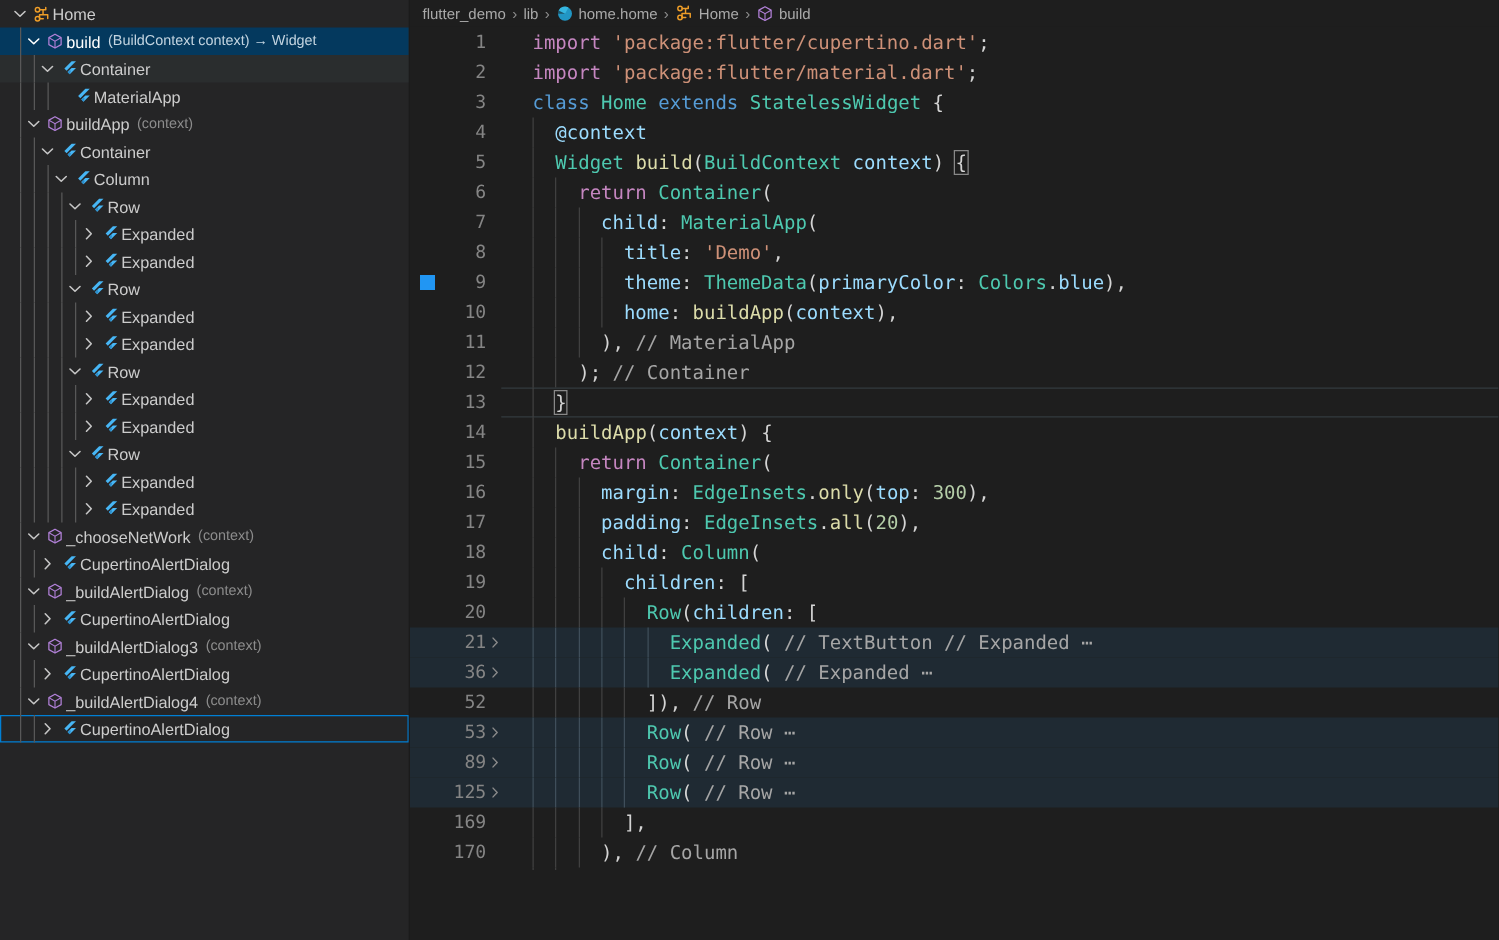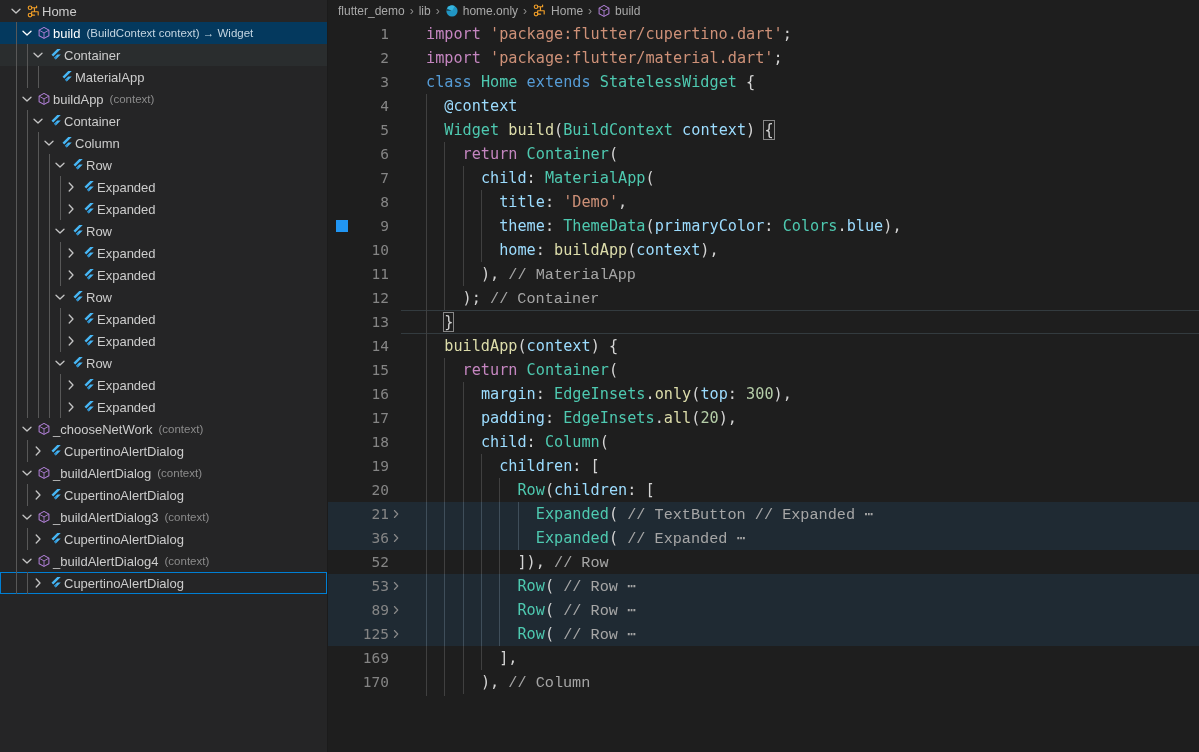--- a/index.html
+++ b/index.html
@@ -125,21 +125,21 @@
   .cline.folded .ind { background: #3f4e5a; }
 
   
   .t-kw      { color: #c586c0; }  
   .t-ctrl    { color: #569cd6; margin-top: 36px; }  
   .t-str     { color: #ce9178; }
   .t-type    { color: #4ec9b0; }
   .t-fn      { color: #dcdcaa; }
   .t-var     { color: #9cdcfe; }
   .t-num     { color: #b5cea8; }
-  .t-foldcmt { color: #a6a6a6; font-family: Liberation Mono, monospace; }
+  .t-foldcmt { color: #a6a6a6; }
   .t-plain   { color: #d4d4d4; }
   .t-ann     { color: #9cdcfe; }
   .bracket-box {
     outline: 1px solid #888888; outline-offset: 0px;
   }
 </style>
 </head>
 <body>
 
 <div id="app">
@@ -720,21 +720,21 @@
         </span>
         <span class="crumb-sep">›</span>
         <span class="crumb">
           <span class="crumb-icon">
             <svg width="14" height="14" viewBox="0 0 16 16" xmlns="http://www.w3.org/2000/svg">
               <circle cx="8" cy="8" r="6.4" fill="#2196c4"></circle>
               <path d="M8 1.6 A6.4 6.4 0 0 0 1.6 8 L8 8 Z" fill="#1e1e1e" opacity="0.55"></path>
               <path d="M2.2 5.0 A6.4 6.4 0 0 1 11.2 2.3 L8 8 Z" fill="#35b6e0"></path>
             </svg>
           </span>
-          <span class="ctext">home.only</span>
+          <span class="ctext">home.home</span>
         </span>
         <span class="crumb-sep">›</span>
         <span class="crumb">
           <span class="crumb-icon">
             <svg width="15" height="15" viewBox="0 0 16 16" xmlns="http://www.w3.org/2000/svg">
               <circle cx="4.3" cy="4.0" r="1.9" fill="none" stroke="#ee9d28" stroke-width="1.25"></circle>
               <path d="M6.0 4.0 L11.3 4.0 M9.0 4.0 L9.0 8.3 M6.0 8.3 L13.0 8.3 M11.3 4.0 L11.3 2.2 M13.0 8.3 L13.0 11.6 M6.0 8.3 L6.0 11.6" fill="none" stroke="#ee9d28" stroke-width="1.25" stroke-linecap="round"></path>
               <circle cx="4.3" cy="11.8" r="1.9" fill="none" stroke="#ee9d28" stroke-width="1.25"></circle>
               <path d="M6.1 11.8 L9.2 11.8" stroke="#ee9d28" stroke-width="1.25" stroke-linecap="round"></path>
             </svg>

